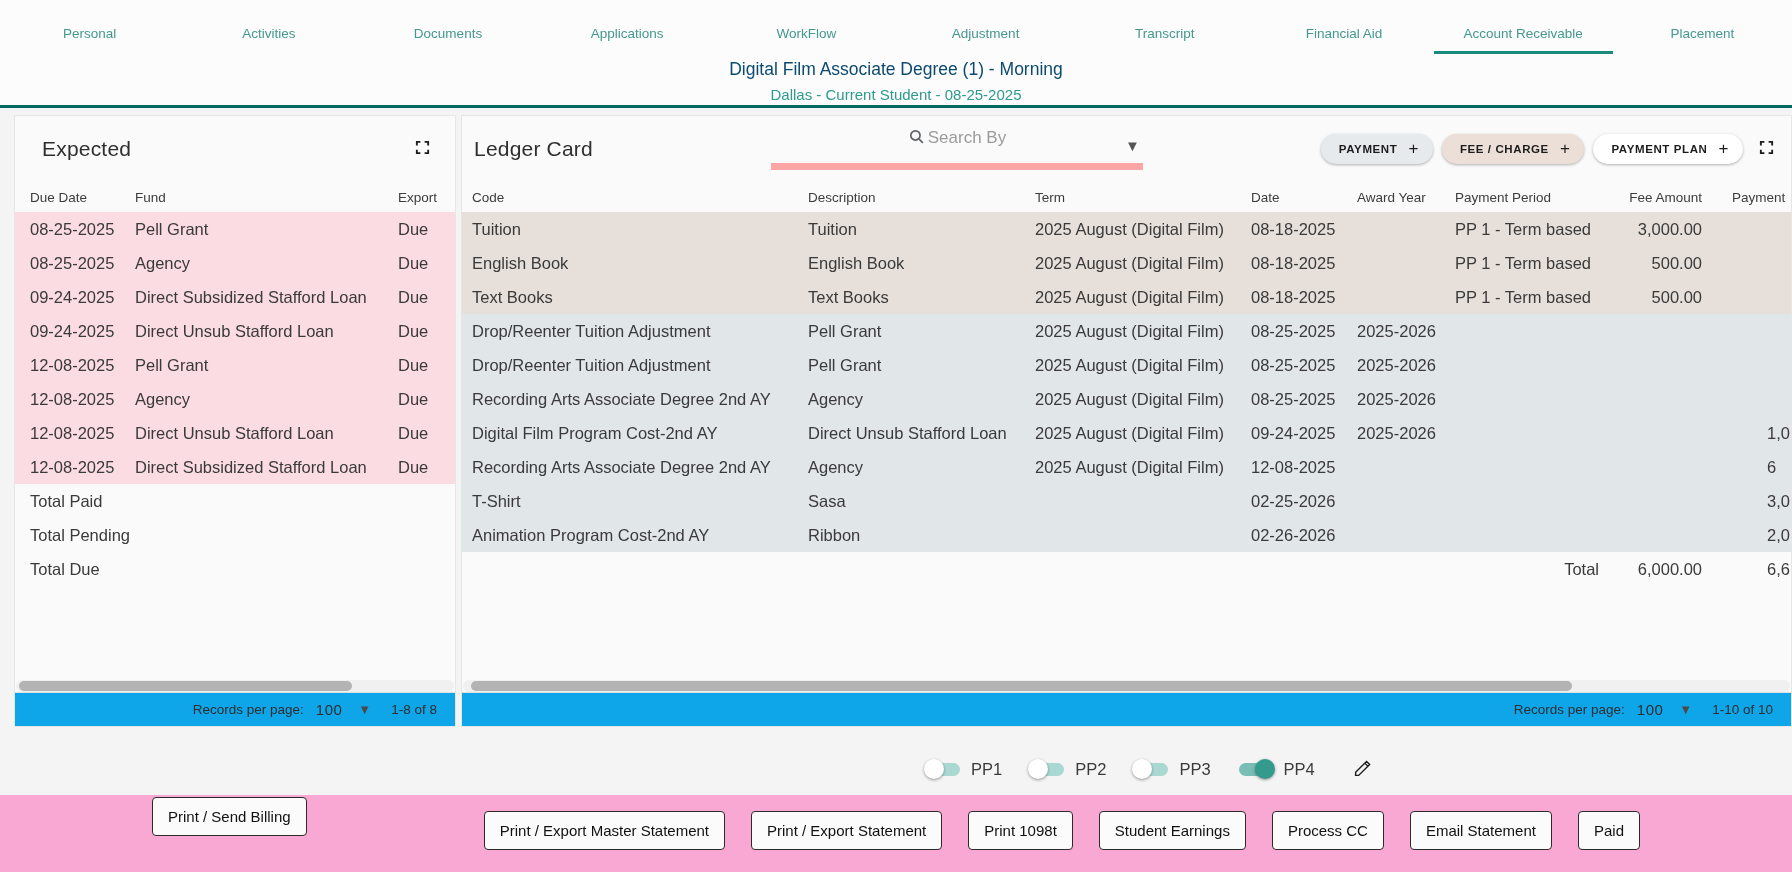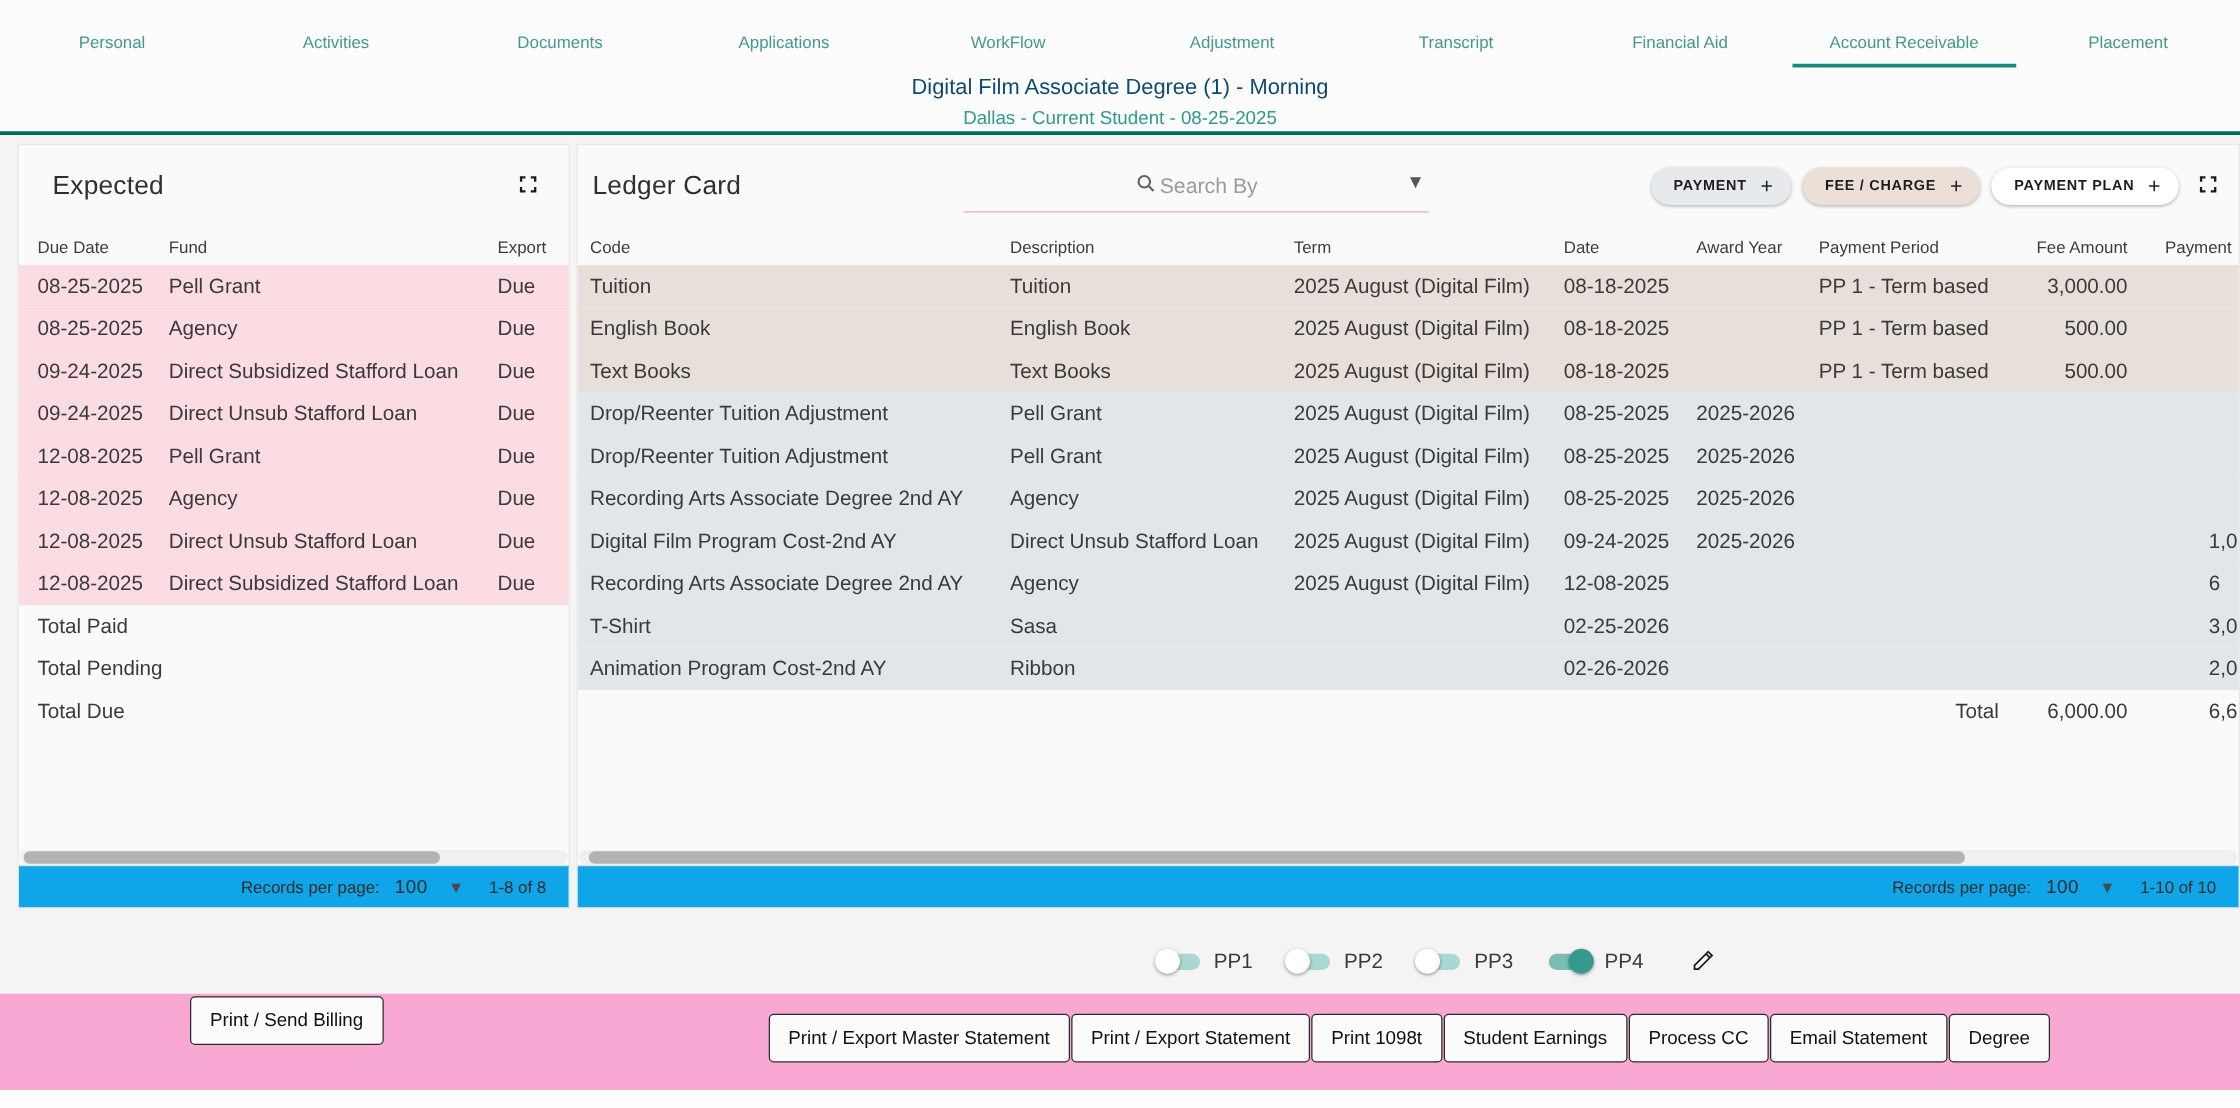--- a/index.html
+++ b/index.html
@@ -20,21 +20,21 @@
   .panel.expected { width:442px; flex:none; }
   .panel.ledger { flex:1 1 auto; }
 
   .panel-header { height:66px; display:flex; align-items:center; flex:none; }
   .panel.expected .panel-header { padding:0 24px 0 27px; }
   .panel.ledger .panel-header { padding:0 16px 0 12px; }
   .panel-title { font-size:21px; color:#2f2f2f; letter-spacing:.2px; }
   .expand-btn { margin-left:auto; background:none; border:none; cursor:pointer; display:flex; align-items:center; }
 
   
-  .search-box { position:relative; width:372px; margin-left:178px; height:42px; border-bottom:1px solid #fca5a5; display:flex; align-items:center; justify-content:center; gap:3px; }
+  .search-box { position:relative; width:372px; margin-left:178px; height:42px; border-bottom:7px solid #fca5a5; display:flex; justify-content:center; gap:3px; }
   .search-placeholder { color:#9b9b9b; font-size:17px; }
   .search-caret { position:absolute; right:3px; top:9px; color:#565656; font-size:15px; }
 
   
   .chip-group { margin-left:auto; display:flex; align-items:center; gap:9px; }
   .chip { height:30px; border:none; border-radius:15px; padding:0 14px 0 18px; display:flex; align-items:center; gap:11px;
           font-family:"Liberation Sans", sans-serif; font-size:11.5px; letter-spacing:.6px; color:#1c1c1c; font-weight:bold;
           box-shadow:0 1px 3px rgba(0,0,0,.3); cursor:pointer; background:#ffffff; }
   .chip .plus { font-size:17px; font-weight:normal; }
   .chip.gray { background:#e7eaec; }
@@ -73,21 +73,21 @@
   .switch.on .track { background:#79bdb5; }
   .switch.on .knob  { left:18px; background:#359a8e; }
   .toggle-label { font-size:16.5px; color:#3a3a3a; }
   .pencil-btn { background:none; border:none; margin-left:12px; cursor:pointer; display:flex; align-items:center; }
 
   
   .actions-row { background:#f9a8d4; display:flex; align-items:flex-start; padding:2px 0 22px 0; }
   .action-btn { background:#fbfbfb; border:1px solid #2b2b2b; border-radius:4px; font-family:"Liberation Sans", sans-serif;
                 font-size:15px; color:#111; padding:10px 15px; cursor:pointer; white-space:nowrap; }
   .left-action { margin-left:152px; }
-  .right-actions { margin-left:auto; margin-right:152px; margin-top:14px; display:flex; gap:1px; }
+  .right-actions { margin-left:auto; margin-right:152px; margin-top:14px; display:flex; gap:26px; }
 </style>
 </head>
 <body>
 
 <header class="topbar">
   <nav class="nav">
     <div class="nav-tab">Personal</div>
     <div class="nav-tab">Activities</div>
     <div class="nav-tab">Documents</div>
     <div class="nav-tab">Applications</div>
@@ -405,15 +405,15 @@
 
 <div class="actions-row">
   <button class="action-btn left-action">Print / Send Billing</button>
   <div class="right-actions">
     <button class="action-btn">Print / Export Master Statement</button>
     <button class="action-btn">Print / Export Statement</button>
     <button class="action-btn">Print 1098t</button>
     <button class="action-btn">Student Earnings</button>
     <button class="action-btn">Process CC</button>
     <button class="action-btn">Email Statement</button>
-    <button class="action-btn">Degree</button>
+    <button class="action-btn">Paid</button>
   </div>
 </div>
 
 </body></html>

